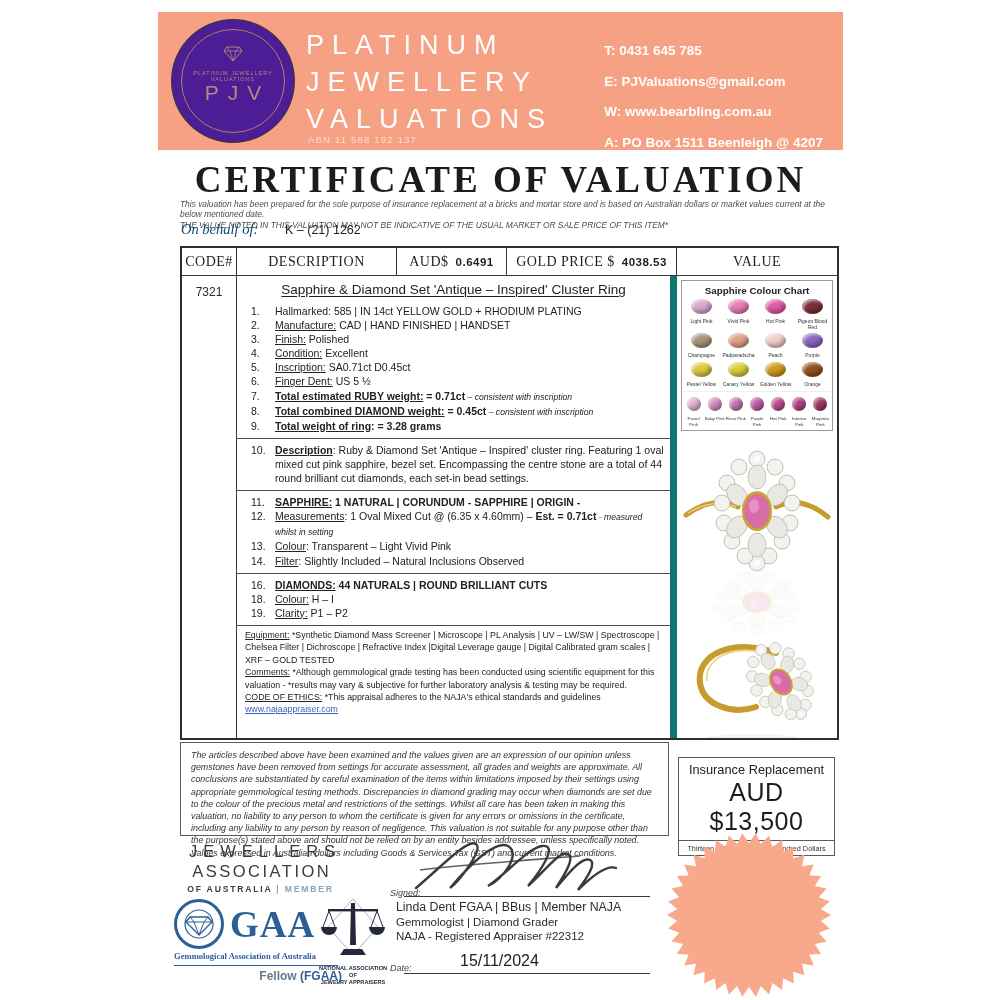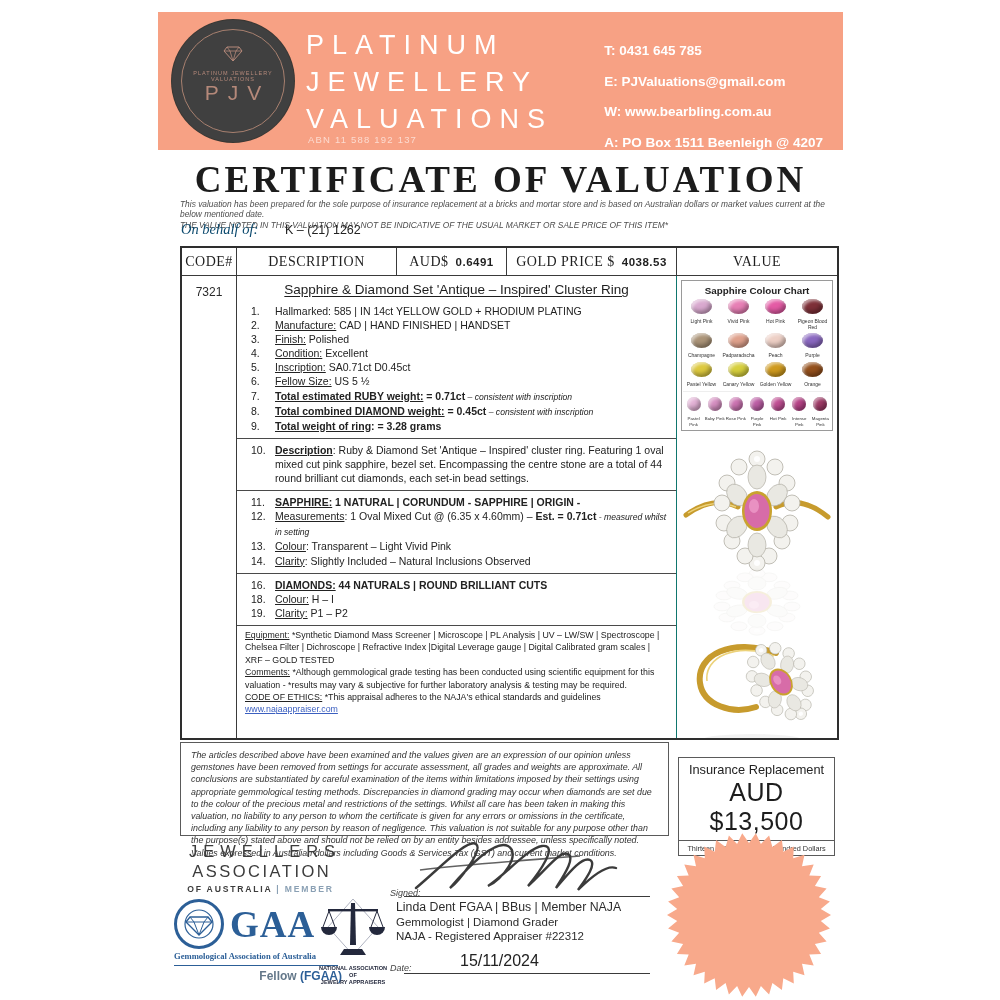--- a/index.html
+++ b/index.html
@@ -1,21 +1,21 @@
 <!DOCTYPE html>
 <html><head>
 <meta charset="utf-8">
 <style>
   html,body{margin:0;padding:0;}
   body{width:1000px;height:1000px;background:#fdfdfc;font-family:"Liberation Sans",sans-serif;color:#2a2a2a;}
   .page{position:relative;width:1000px;height:1000px;overflow:hidden;background:#fff;}
 
   
   .band{position:absolute;left:158px;top:12px;width:685px;height:138px;background:#f7a184;}
-  .logo{position:absolute;left:14px;top:8px;width:122px;height:122px;border-radius:50%;background:#404040;box-shadow:0 0 0 1px #3a3733;}
+  .logo{position:absolute;left:14px;top:8px;width:122px;height:122px;border-radius:50%;background:#4c1d95;box-shadow:0 0 0 1px #3a3733;}
   .logo-ring{position:absolute;left:9px;top:9px;width:102px;height:102px;border-radius:50%;border:1.5px solid #a8806f;}
   .logo-arc{position:absolute;left:0;top:50px;width:122px;text-align:center;font-size:5.5px;letter-spacing:1px;color:#b5897a;}
   .logo-mono{position:absolute;left:0;top:61px;width:122px;text-align:center;font-size:21px;letter-spacing:9px;color:#b5897a;text-indent:9px;}
   .logo-gem{position:absolute;left:51px;top:26px;}
   .brand{position:absolute;left:148px;top:15px;color:#ffffff;font-size:27px;letter-spacing:8px;line-height:37px;font-weight:400;}
   .abn{position:absolute;left:150px;top:122px;color:rgba(255,255,255,0.62);font-size:9.5px;letter-spacing:1.2px;}
   .contact{position:absolute;right:20px;top:24px;color:#fff;font-size:13.5px;font-weight:bold;line-height:30.5px;}
 
   
   .cert-title{position:absolute;left:158px;top:158px;width:685px;text-align:center;font-family:"Liberation Serif",serif;font-size:37px;font-weight:600;letter-spacing:3px;color:#1c1c1c;}
@@ -24,21 +24,21 @@
   .behalf-val{position:absolute;left:285px;top:223px;font-size:12.5px;color:#222;}
 
   
   .vtable{position:absolute;left:180px;top:246px;width:655px;border:2px solid #2e2e2e;background:#fff;}
   .thead{display:grid;grid-template-columns:55px 160px 110px 170px 1fr;height:27px;border-bottom:1.5px solid #3a3a3a;}
   .thead>div{border-right:1px solid #3a3a3a;display:flex;align-items:center;justify-content:center;gap:7px;font-family:"Liberation Serif",serif;font-size:14px;letter-spacing:0.5px;color:#1f1f1f;}
   .thead>div:last-child{border-right:none;}
   .thead .hv{font-family:"Liberation Sans",sans-serif;font-size:11.5px;font-weight:bold;}
   .tbody{display:grid;grid-template-columns:55px 440px 1fr;height:462px;}
   .code-cell{border-right:1px solid #3a3a3a;text-align:center;padding-top:9px;font-size:12px;}
-  .desc-cell{border-right:1px solid #0f766e;position:relative;overflow:hidden;}
+  .desc-cell{border-right:7px solid #0f766e;position:relative;overflow:hidden;}
   .value-cell{display:flex;flex-direction:column;overflow:hidden;}
 
   .item-title{margin:6px auto 3px;width:fit-content;text-align:center;font-size:13.5px;color:#1e1e1e;text-decoration:underline;text-underline-offset:2px;}
   .list-group{padding:4px 6px 5px 12px;}
   .list-group + .list-group{border-top:1px solid #4a4a4a;}
   .list-item{position:relative;padding-left:26px;font-size:10.5px;line-height:14.1px;color:#222;}
   .num{position:absolute;left:2px;}
   .u{text-decoration:underline;text-underline-offset:1px;}
   .b{font-weight:bold;}
   .i{font-style:italic;}
@@ -157,33 +157,33 @@
       <div class="code-cell">7321</div>
       <div class="desc-cell">
         <div class="item-title">Sapphire &amp; Diamond Set 'Antique – Inspired' Cluster Ring</div>
         <div>
             <div class="list-group">
               <div class="list-item"><span class="num">1.</span><span class="">Hallmarked: </span><span class="">585 | IN 14ct YELLOW GOLD + RHODIUM PLATING</span></div>
               <div class="list-item"><span class="num">2.</span><span class="u">Manufacture:</span><span class=""> CAD | HAND FINISHED | HANDSET</span></div>
               <div class="list-item"><span class="num">3.</span><span class="u">Finish:</span><span class=""> Polished</span></div>
               <div class="list-item"><span class="num">4.</span><span class="u">Condition:</span><span class=""> Excellent</span></div>
               <div class="list-item"><span class="num">5.</span><span class="u">Inscription:</span><span class=""> SA0.71ct D0.45ct</span></div>
-              <div class="list-item"><span class="num">6.</span><span class="u">Fellow Size:</span><span class=""> US 5 ½</span></div>
+              <div class="list-item"><span class="num">6.</span><span class="u">Finger Dent:</span><span class=""> US 5 ½</span></div>
               <div class="list-item"><span class="num">7.</span><span class="u b">Total estimated RUBY weight:</span><span class="b"> = 0.71ct</span><span class="i sm"> – consistent with inscription</span></div>
               <div class="list-item"><span class="num">8.</span><span class="u b">Total combined DIAMOND weight:</span><span class="b"> = 0.45ct</span><span class="i sm"> – consistent with inscription</span></div>
               <div class="list-item"><span class="num">9.</span><span class="u b">Total weight of ring</span><span class="b">: = 3.28 grams</span></div>
             </div>
             <div class="list-group">
               <div class="list-item"><span class="num">10.</span><span class="u b">Description</span><span class="">: Ruby &amp; Diamond Set 'Antique – Inspired' cluster ring. Featuring 1 oval mixed cut pink sapphire, bezel set. Encompassing the centre stone are a total of 44 round brilliant cut diamonds, each set-in bead settings.</span></div>
             </div>
             <div class="list-group">
               <div class="list-item"><span class="num">11.</span><span class="u b">SAPPHIRE:</span><span class="b"> 1 NATURAL | CORUNDUM - SAPPHIRE | ORIGIN -</span></div>
               <div class="list-item"><span class="num">12.</span><span class="u">Measurements</span><span class="">: 1 Oval Mixed Cut @ (6.35 x 4.60mm) – </span><span class="b">Est. = 0.71ct</span><span class="i sm"> - measured whilst in setting</span></div>
               <div class="list-item"><span class="num">13.</span><span class="u">Colour</span><span class="">: Transparent – Light Vivid Pink</span></div>
-              <div class="list-item"><span class="num">14.</span><span class="u">Clarity</span><span class="">: Slightly Included – Natural Inclusions Observed</span></div>
+              <div class="list-item"><span class="num">14.</span><span class="u">Filter</span><span class="">: Slightly Included – Natural Inclusions Observed</span></div>
             </div>
             <div class="list-group">
               <div class="list-item"><span class="num">16.</span><span class="u b">DIAMONDS:</span><span class="b"> 44 NATURALS | ROUND BRILLIANT CUTS</span></div>
               <div class="list-item"><span class="num">18.</span><span class="u">Colour:</span><span class=""> H – I</span></div>
               <div class="list-item"><span class="num">19.</span><span class="u">Clarity:</span><span class=""> P1 – P2</span></div>
             </div>
           </div>
         <div class="equip">
             <div class="list-item"><span class="u">Equipment:</span><span class=""> *Synthetic Diamond Mass Screener | Microscope | PL Analysis | UV – LW/SW | Spectroscope | Chelsea Filter | Dichroscope | Refractive Index |Digital Leverage gauge | Digital Calibrated gram scales | XRF – GOLD TESTED</span></div>
             <div class="list-item"><span class="u">Comments:</span><span class=""> *Although gemmological grade testing has been conducted using scientific equipment for this valuation - *results may vary &amp; subjective for further laboratory analysis &amp; testing may be required.</span></div>

